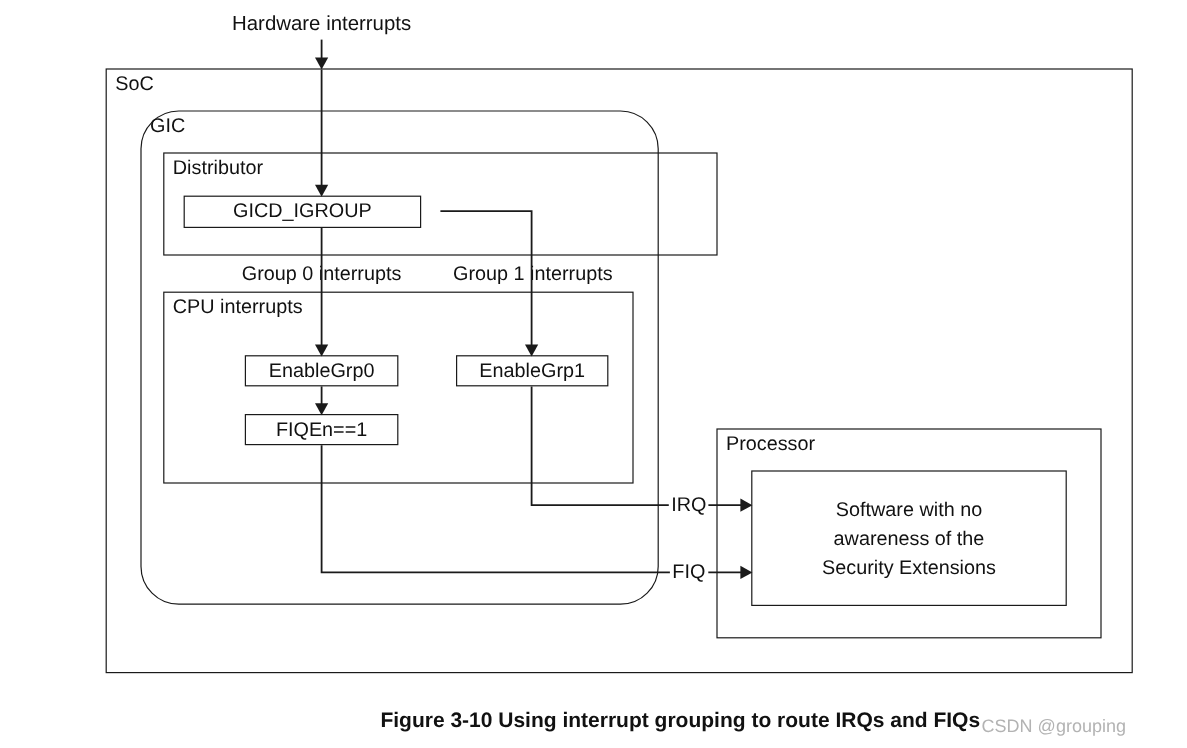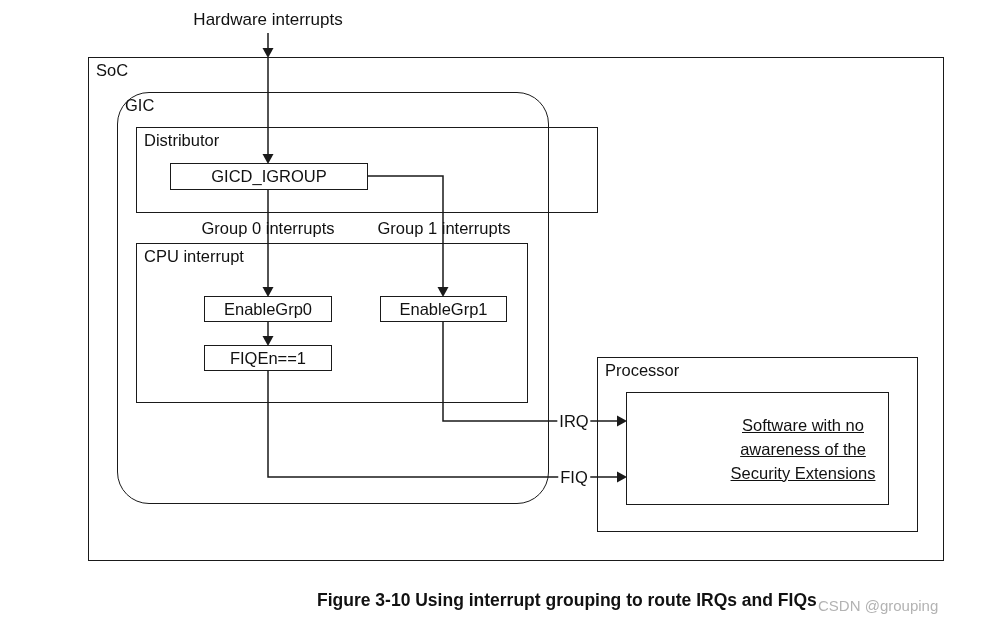--- a/index.html
+++ b/index.html
@@ -45,25 +45,24 @@
   .centered{transform:translateX(-50%);}
   .signal-label{
     position:absolute;
     font-size:16.5px;
     background:var(--bg);
     padding:0 2px;
     transform:translate(-50%,-50%);
     z-index:3;
   }
   #software-box{
-    display:flex;align-items:center;justify-content:flex-end;
+    display:flex;align-items:center;justify-content:center;
     text-align:center;
     font-size:16.5px;
     line-height:24px;
-    text-decoration:underline;
   }
   #software-box .inner{max-width:170px;}
   svg.wires{
     position:absolute;left:0;top:0;
     width:989px;height:623px;
     z-index:2;
     pointer-events:none;
   }
   svg.wires line, svg.wires polyline{
     stroke:var(--line);stroke-width:1.5;fill:none;
@@ -98,29 +97,29 @@
   </div>
 
   <div class="box" style="left:117px;top:92px;width:432px;height:412px;border-radius:32px;">
     <div class="box-label">GIC</div>
   </div>
 
   <div class="box" style="left:136px;top:127px;width:462px;height:86px;">
     <div class="box-label">Distributor</div>
   </div>
 
-  <div class="node" style="left:170px;top:163px;width:198px;height:27px;">
+  <div class="node" style="left:153px;top:163px;width:198px;height:27px;">
     <span>GICD_IGROUP</span>
   </div>
 
   <div class="free-label centered" style="left:268px;top:219px;">Group 0 interrupts</div>
   <div class="free-label centered" style="left:444px;top:219px;">Group 1 interrupts</div>
 
   <div class="box" style="left:136px;top:243px;width:392px;height:160px;">
-    <div class="box-label">CPU interrupt</div>
+    <div class="box-label">CPU interrupts</div>
   </div>
 
   <div class="node" style="left:204px;top:296px;width:128px;height:26px;">
     <span>EnableGrp0</span>
   </div>
   <div class="node" style="left:380px;top:296px;width:127px;height:26px;text-align:center;">
     <span>EnableGrp1</span>
   </div>
   <div class="node" style="left:204px;top:345px;width:128px;height:26px;">
     <span>FIQEn==1</span>

